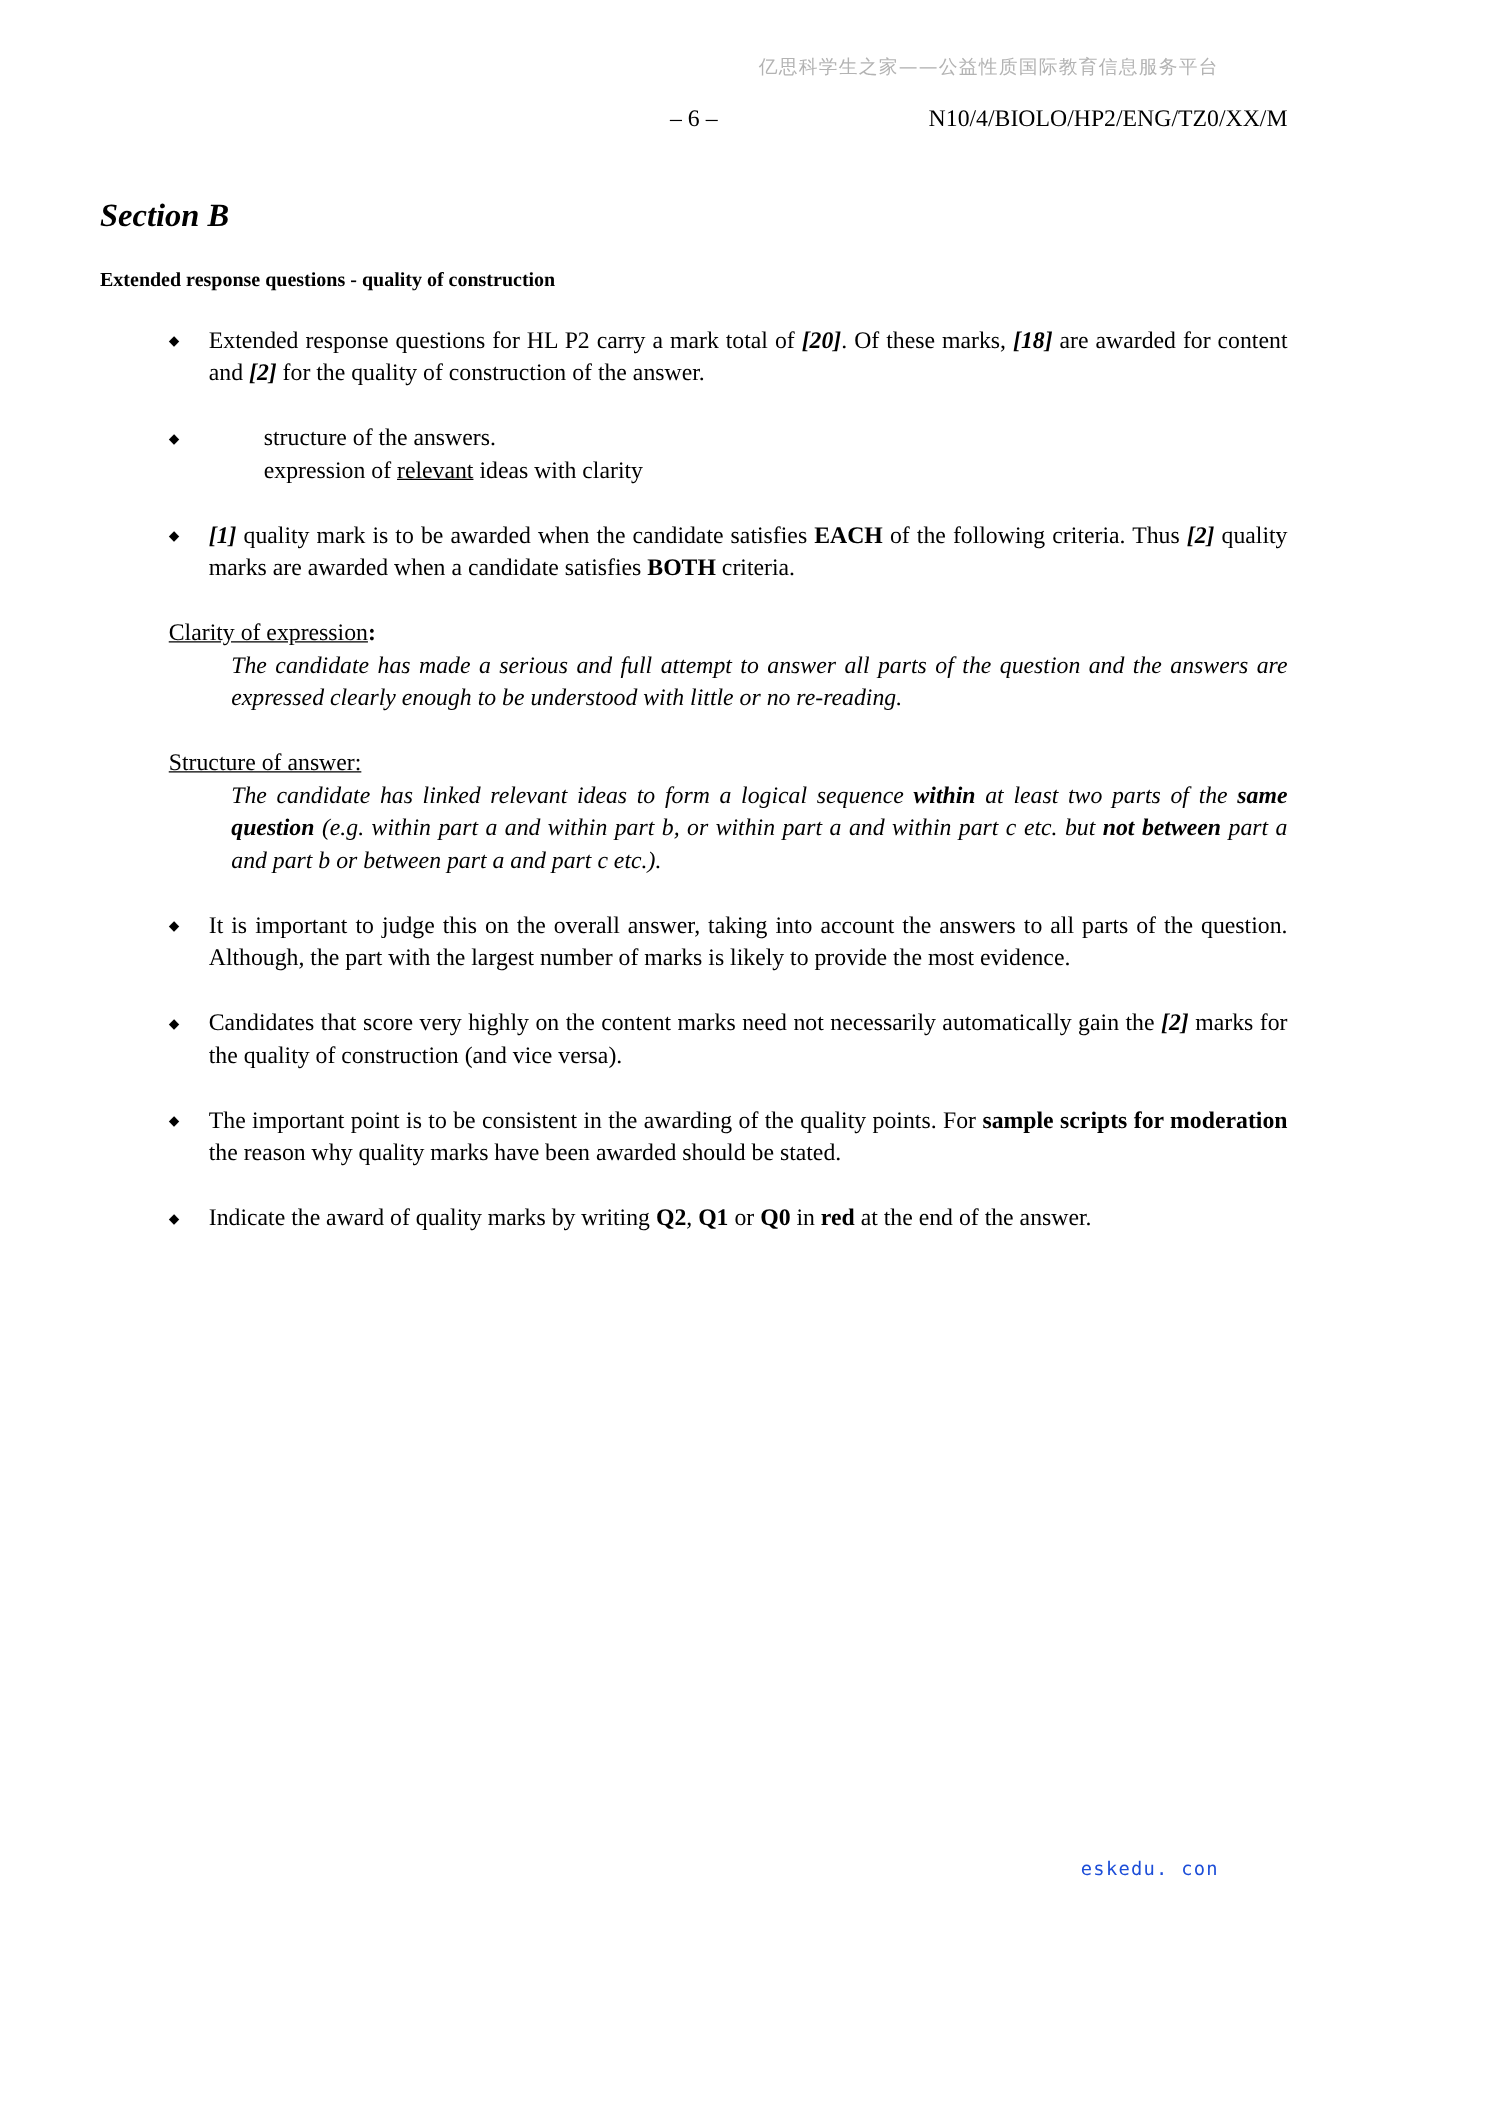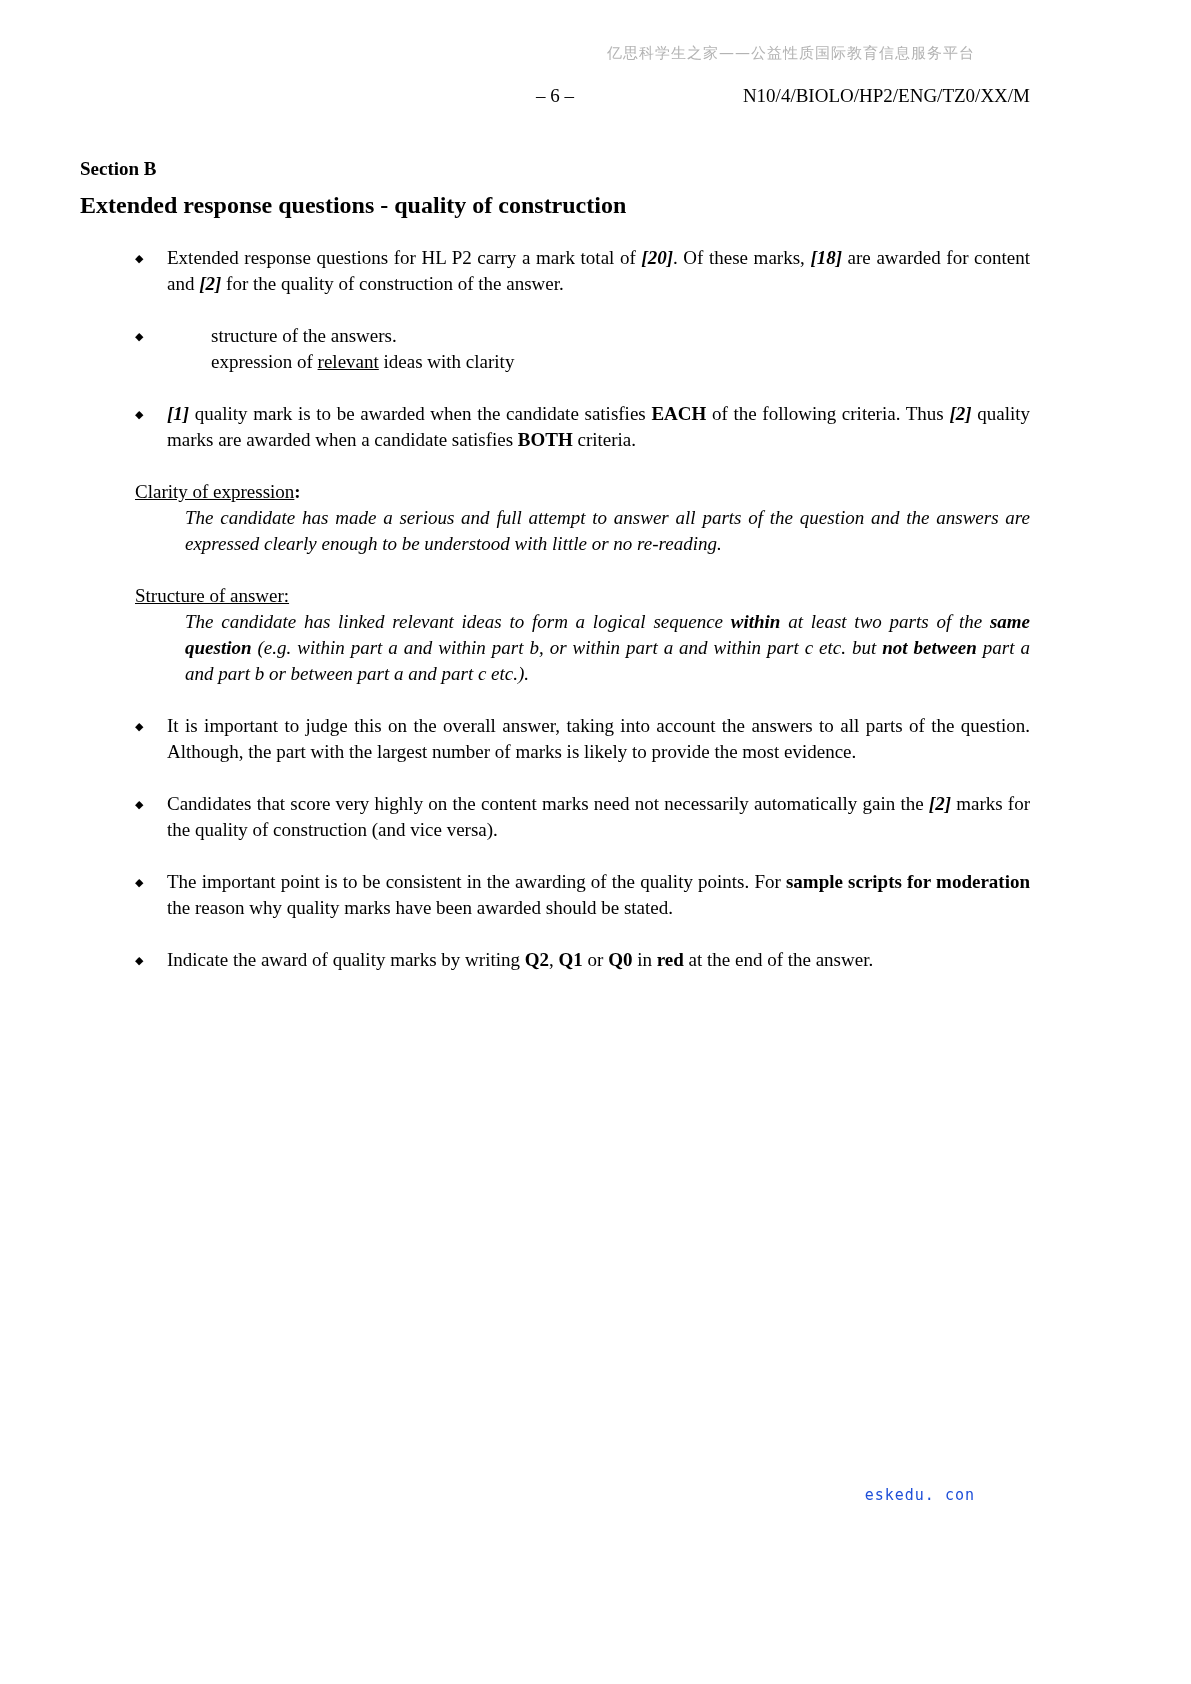--- a/index.html
+++ b/index.html
@@ -26,28 +26,29 @@
   .header-row {
     position: relative;
     margin-top: 22px;
     font-size: 19px;
     height: 26px;
   }
   .page-number { display: block; text-align: center; }
   .doc-code { position: absolute; right: 0; top: 0; }
 
   .section-title {
-    font-size: 19px;
+    font-size: 26px;
     font-weight: bold;
     margin: 47px 0 0 0;
+    font-style: italic;
   }
   .section-subtitle {
-    font-size: 24px;
+    font-size: 16px;
     font-weight: bold;
-    margin: 12px 0 0 0;
+    margin: 28px 0 0 0;
   }
   .body-content {
     font-size: 19px;
     line-height: 26px;
   }
   .bullet {
     display: flex;
     margin: 26px 0 0 55px;
   }
   .marker {

